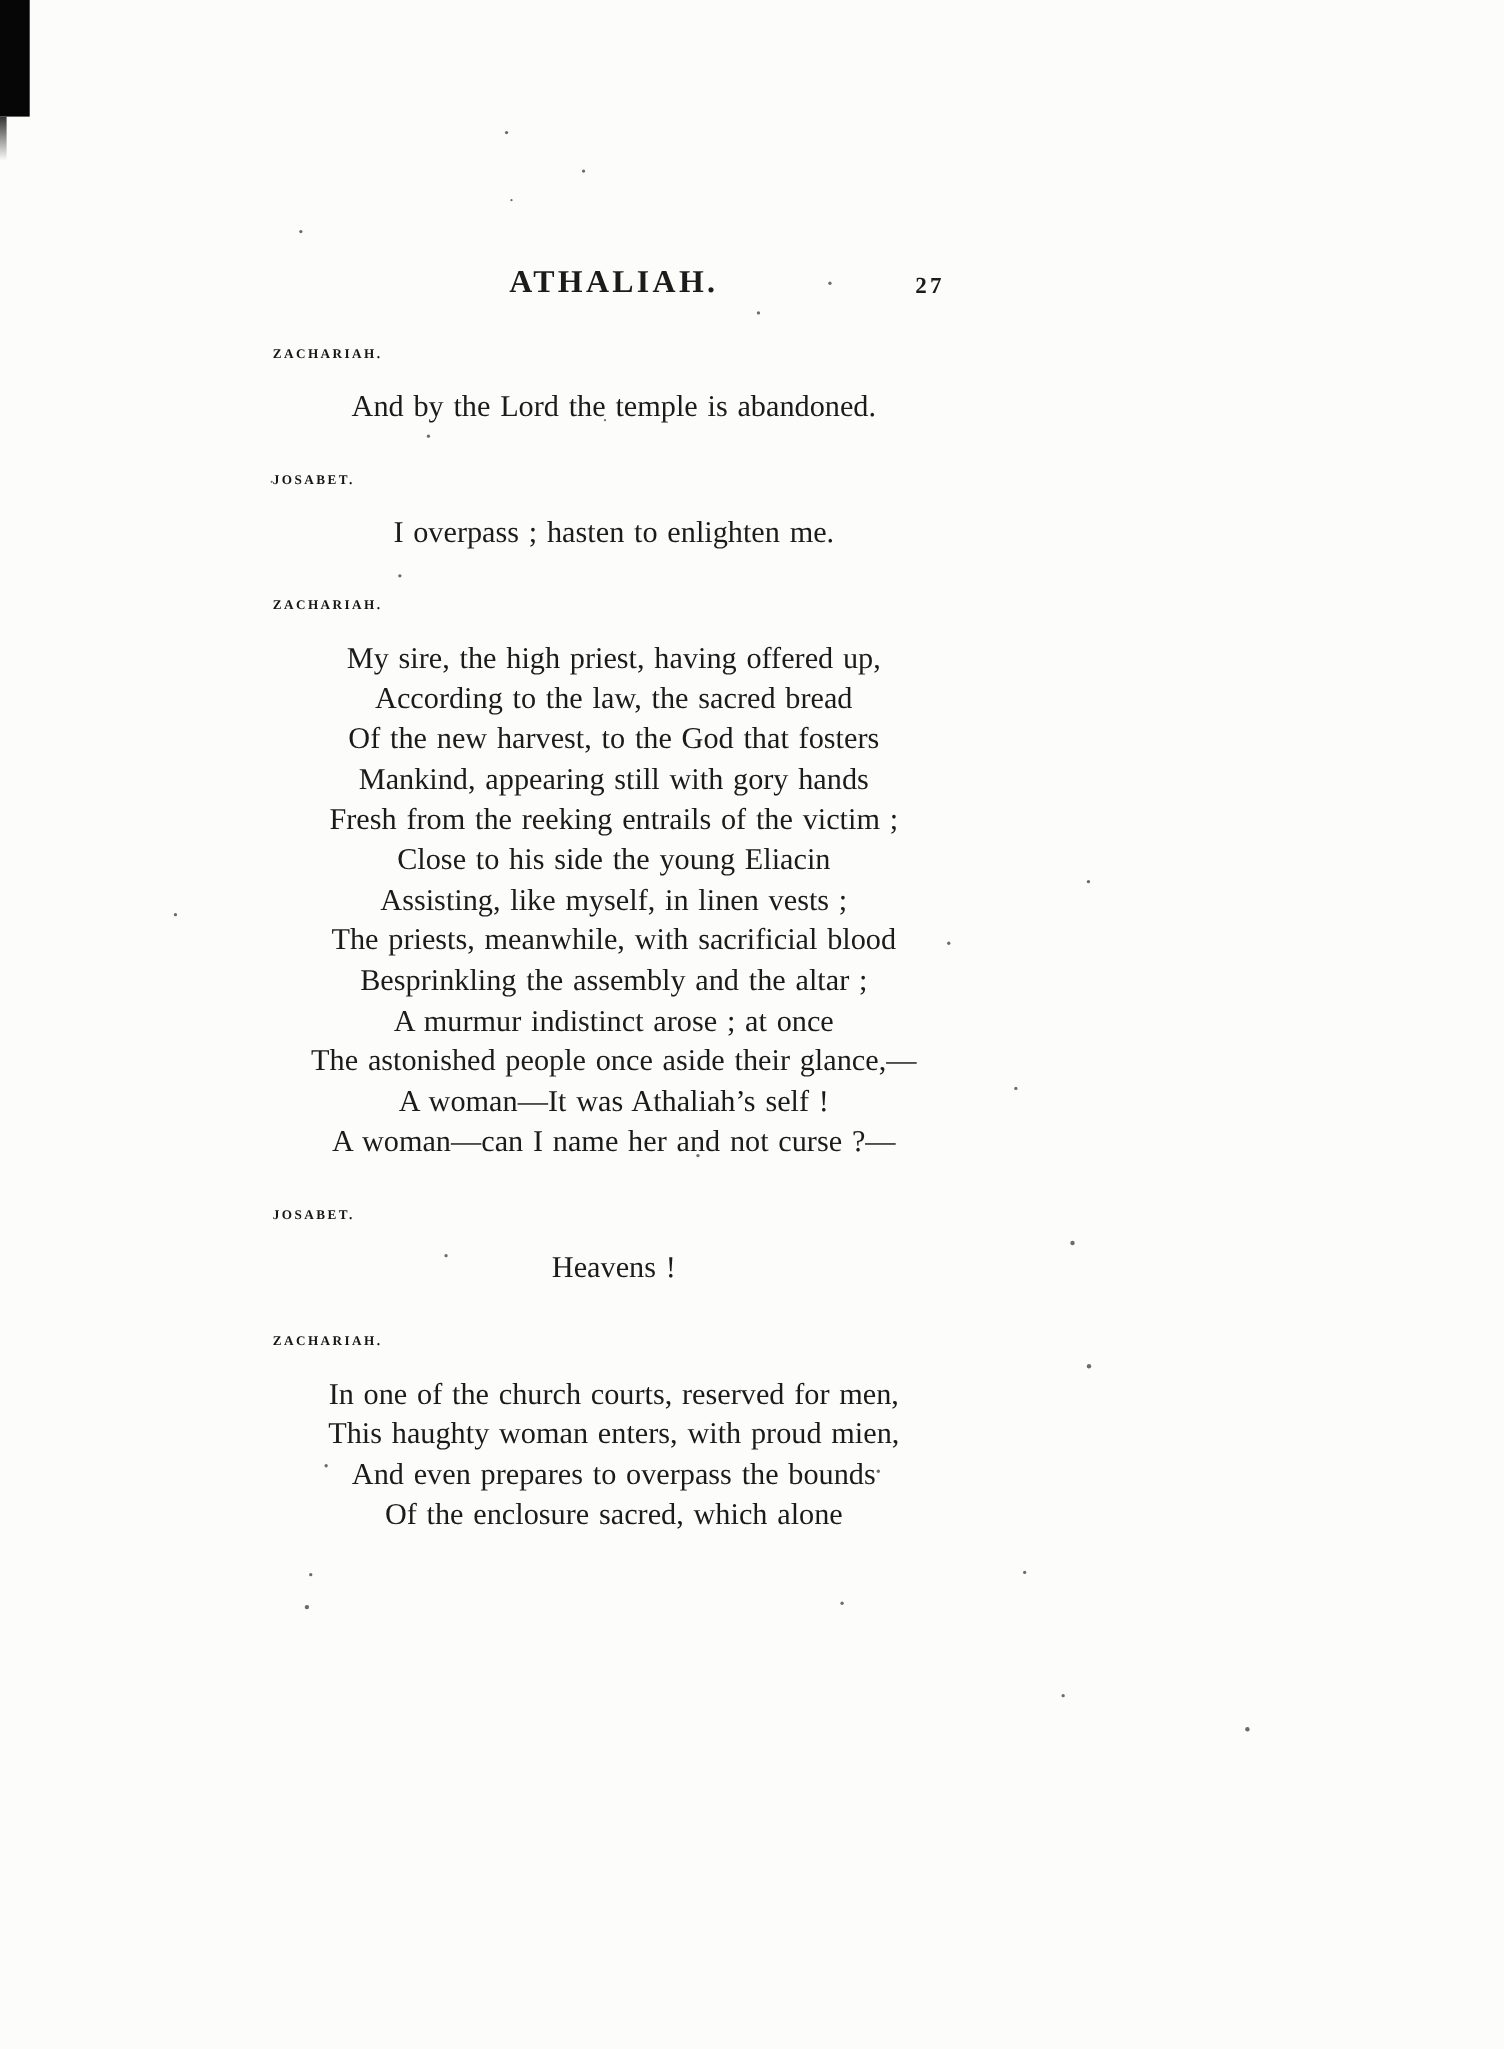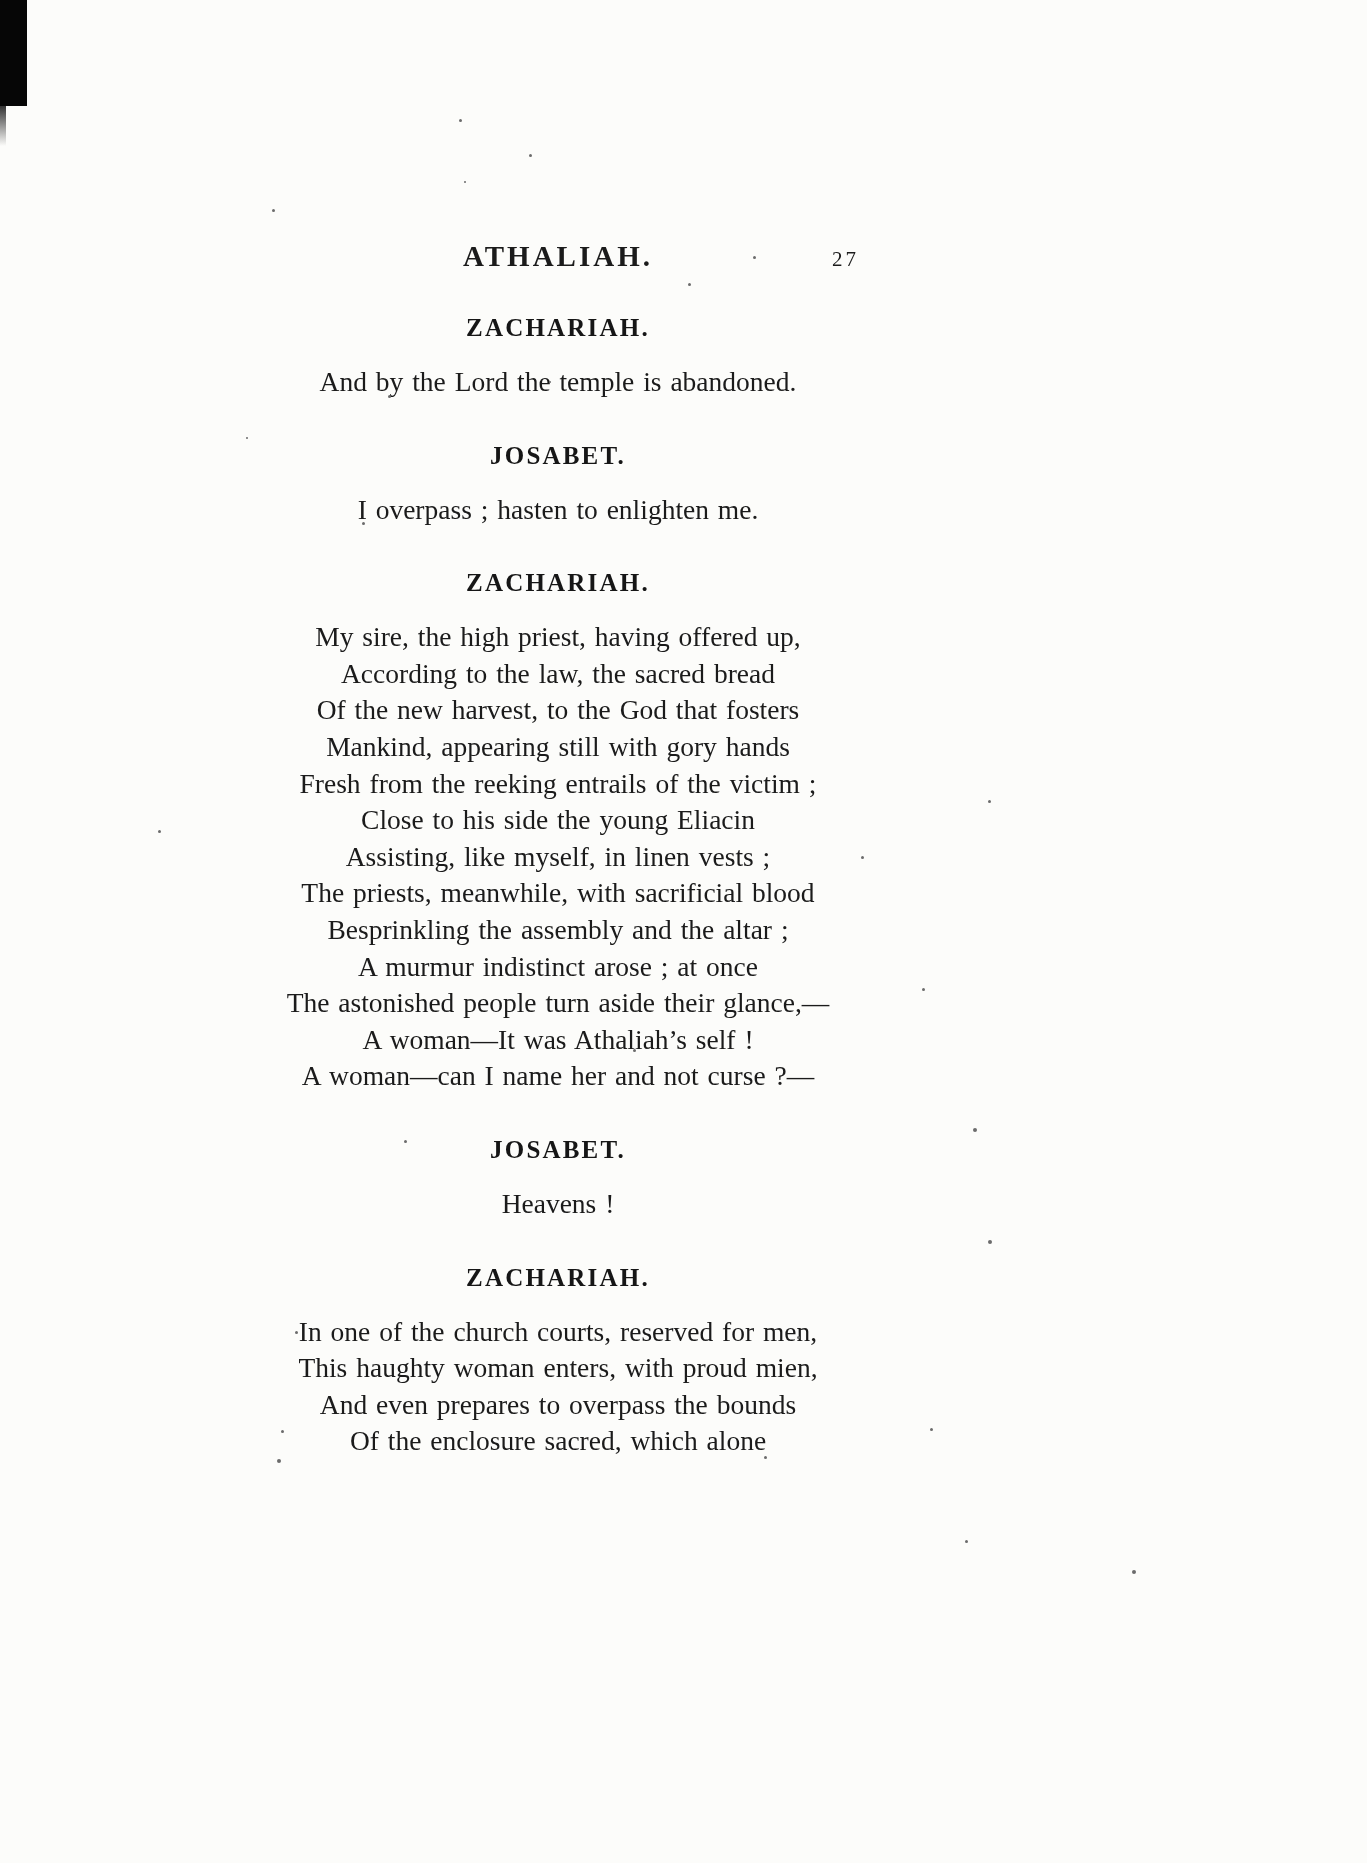--- a/index.html
+++ b/index.html
@@ -40,28 +40,28 @@
     font-weight: bold;
     font-size: 29px;
     letter-spacing: 3px;
   }
 
   .page-number {
     position: absolute;
     left: 584px;
     top: 7px;
     font-size: 21px;
-    font-weight: normal;
+    font-weight: bold;
     letter-spacing: 3px;
   }
 
   .speaker {
-    text-align: center;
+    text-align: left;
     font-weight: bold;
-    font-size: 25px;
+    font-size: 12px;
     letter-spacing: 2.2px;
     margin: 41px 0 22px 0;
     color: #161616;
   }
 
   .lines { font-size: 27.5px; }
   .line {
     line-height: 36.6px;
     word-spacing: 2px;
     white-space: nowrap;
@@ -108,21 +108,21 @@
           <div class="line">My sire, the high priest, having offered up,</div>
           <div class="line">According to the law, the sacred bread</div>
           <div class="line">Of the new harvest, to the God that fosters</div>
           <div class="line">Mankind, appearing still with gory hands</div>
           <div class="line">Fresh from the reeking entrails of the victim ;</div>
           <div class="line">Close to his side the young Eliacin</div>
           <div class="line">Assisting, like myself, in linen vests ;</div>
           <div class="line">The priests, meanwhile, with sacrificial blood</div>
           <div class="line">Besprinkling the assembly and the altar ;</div>
           <div class="line">A murmur indistinct arose ; at once</div>
-          <div class="line">The astonished people turn aside their glance,—</div>
+          <div class="line">The astonished people once aside their glance,—</div>
           <div class="line">A woman—It was Athaliah’s self !</div>
           <div class="line">A woman—can I name her and not curse ?—</div>
         </div>
   </section>
 
   <section class="speech">
     <h3 class="speaker">JOSABET.</h3>
     <div class="lines">
           <div class="line">Heavens !</div>
         </div>

